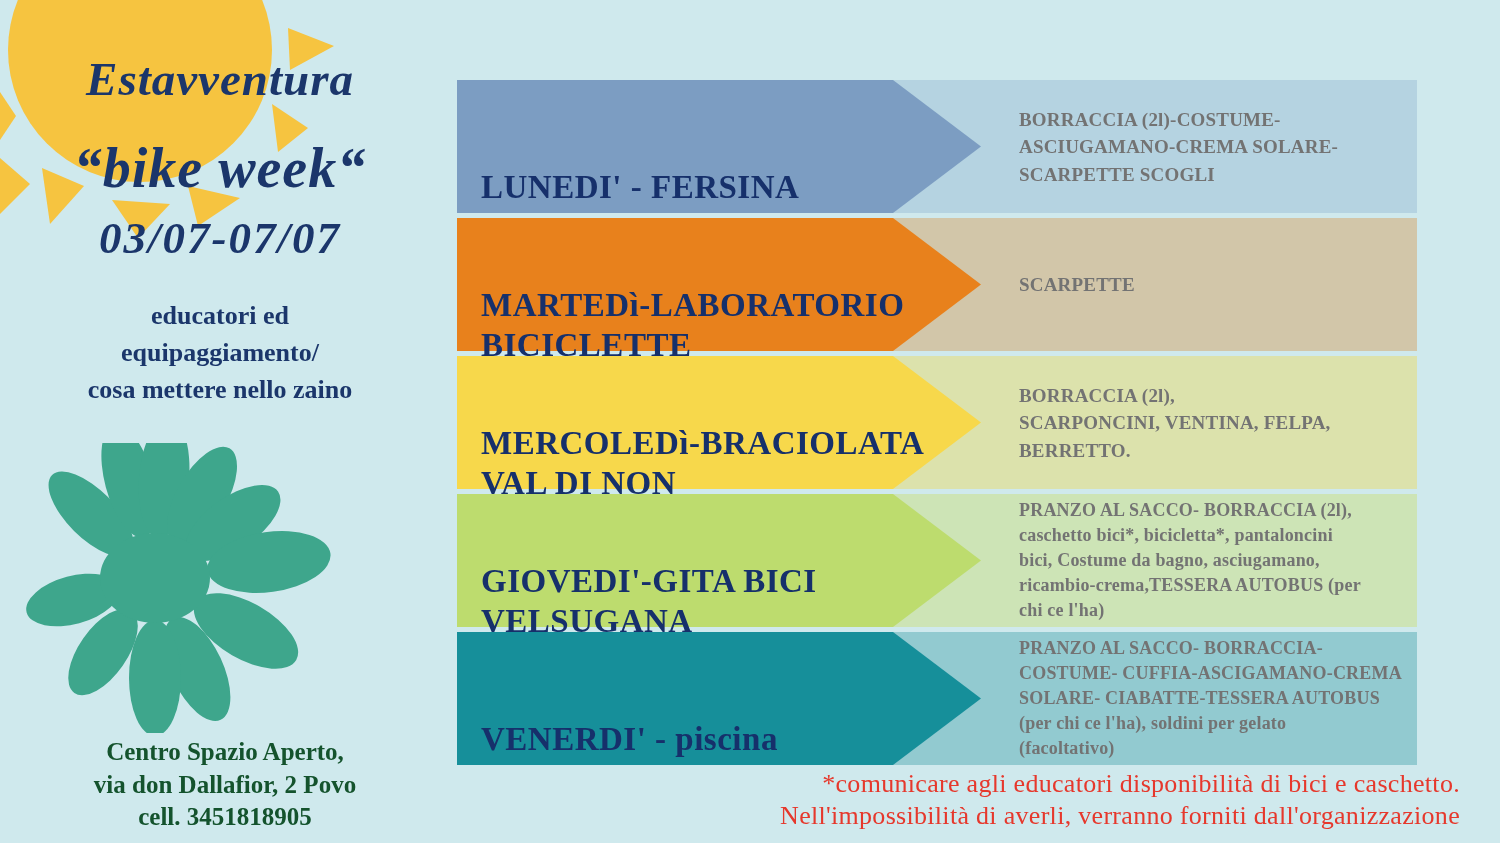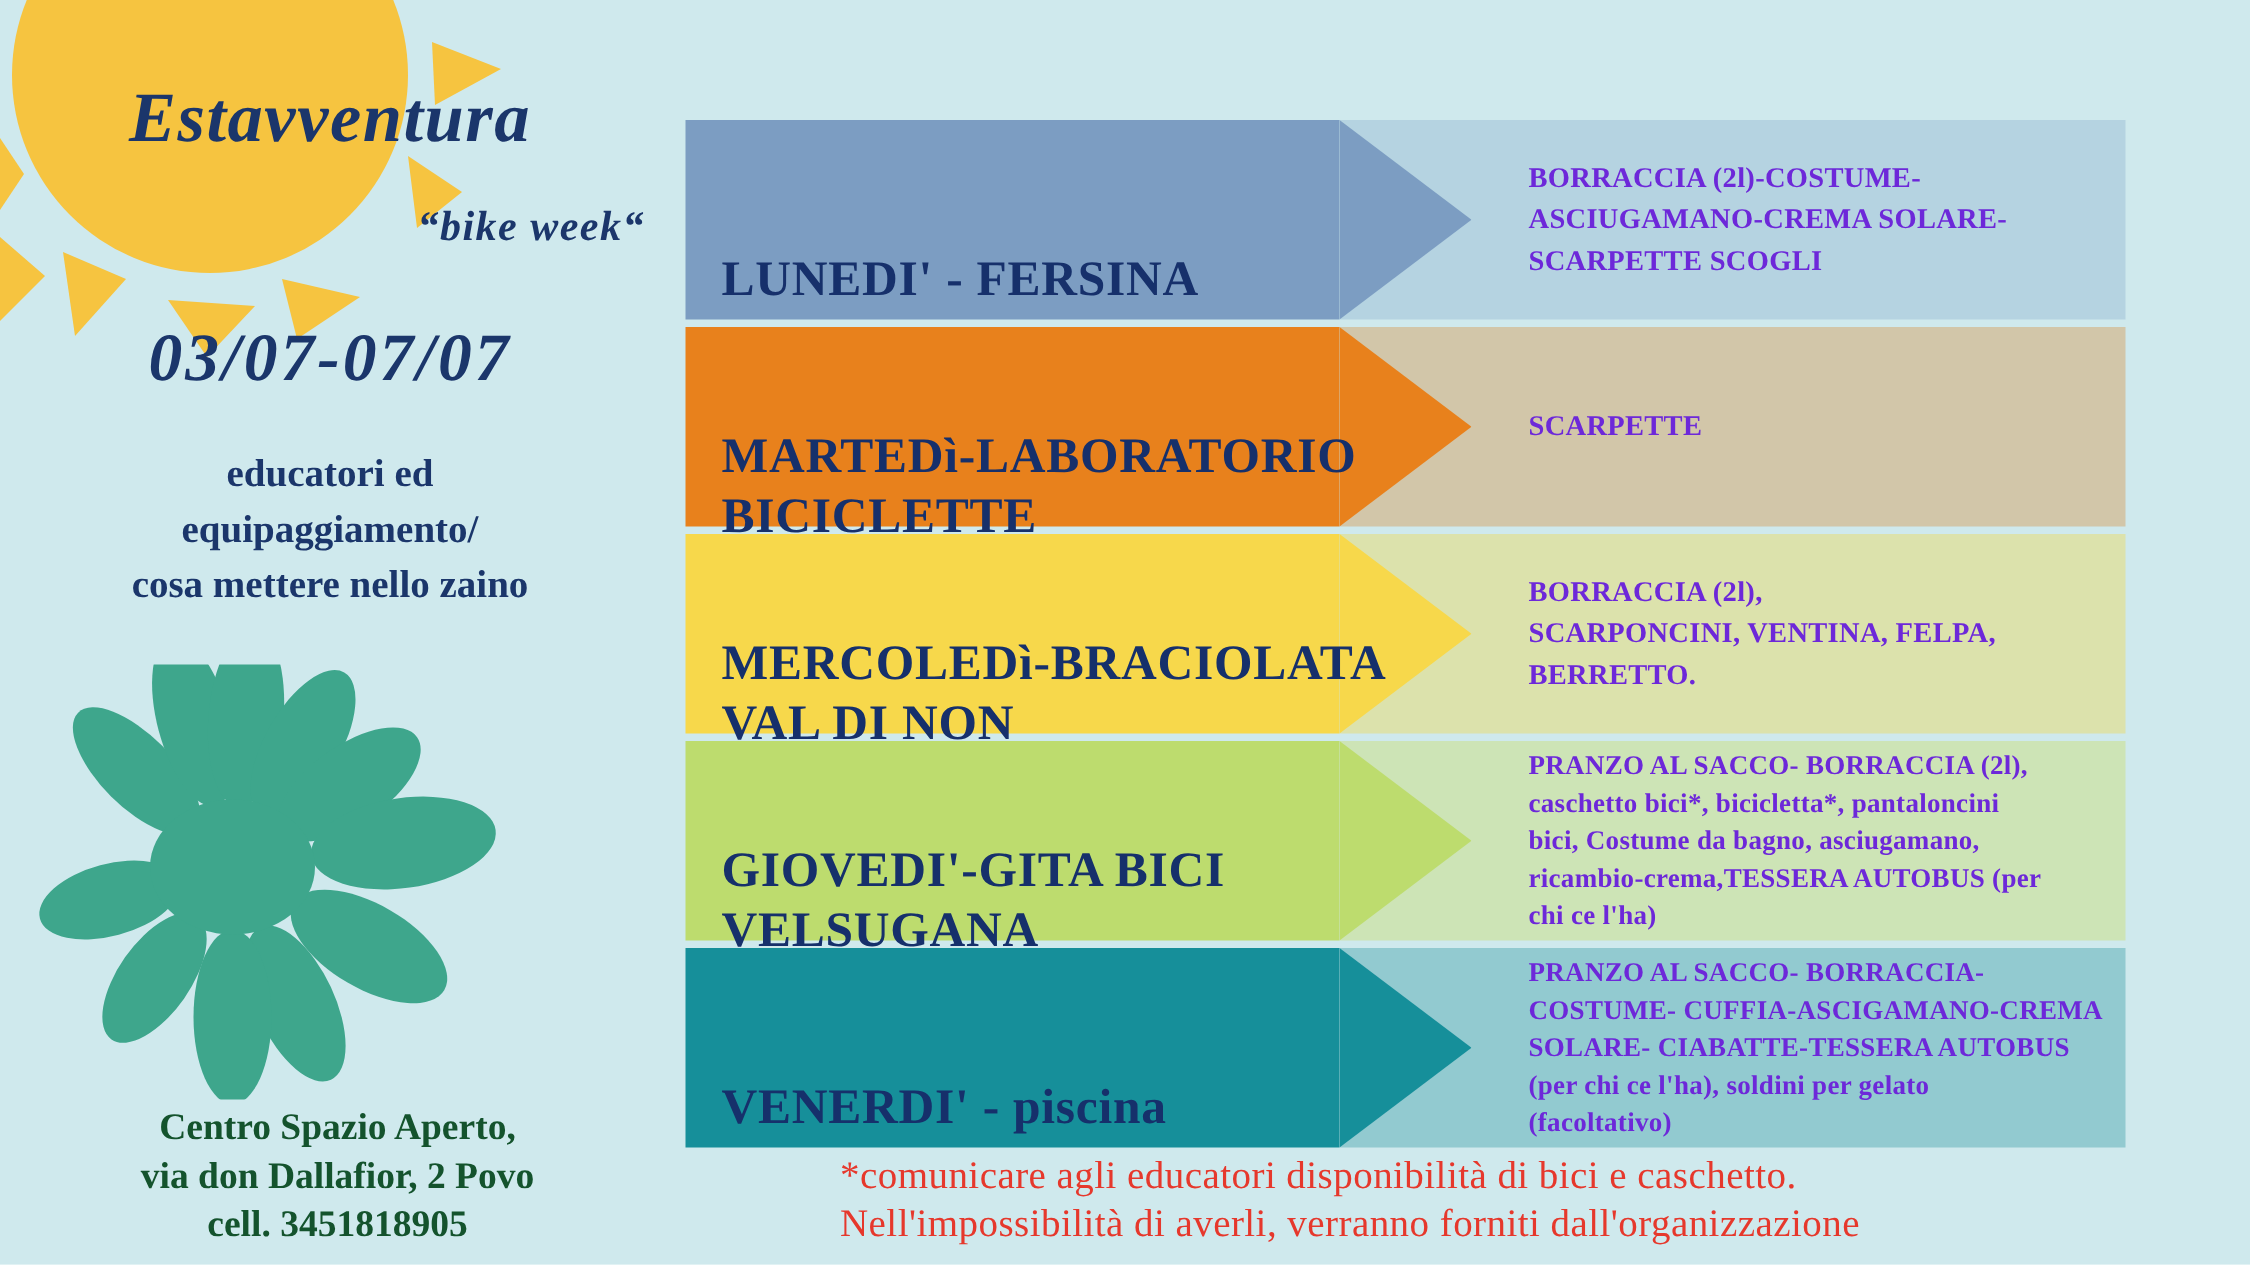--- a/index.html
+++ b/index.html
@@ -10,42 +10,42 @@
     color:#1b366b;
   }
   svg{display:block;}
   .decor{position:absolute;pointer-events:none;}
   .sun{left:0;top:0;}
   .blob{left:0;top:443px;}
 
   
   .left-col{position:absolute;left:10px;width:420px;text-align:center;}
   .title{top:52px;font-size:47px;font-weight:800;font-style:italic;letter-spacing:1px;}
-  .subtitle{top:136px;font-size:28px;font-weight:800;font-style:italic;letter-spacing:1px;text-align:right;}
+  .subtitle{top:136px;font-size:56px;font-weight:800;font-style:italic;letter-spacing:1px;}
   .dates{top:212px;font-size:45px;font-weight:800;font-style:italic;letter-spacing:2px;text-align:center;}
   .tagline{top:298px;font-size:26px;font-weight:700;line-height:1.42;white-space:pre-line;}
   .contact{top:736px;left:30px;width:390px;font-size:25px;font-weight:700;line-height:1.3;
            color:#14532d;white-space:pre-line;}
 
   
   .schedule{position:absolute;left:457px;top:80px;width:960px;}
   .row{position:relative;height:133px;margin-bottom:5px;}
   .strip{position:absolute;left:436px;top:0;width:524px;height:100%;}
   .arrow-bar{position:absolute;left:0;top:0;width:436px;height:100%;}
   .arrow-head{position:absolute;left:436px;top:0;width:88px;height:100%;
               clip-path:polygon(0 0,100% 50%,0 100%);}
   .label{position:absolute;left:24px;top:50%;transform:translateY(-50%);
          font-size:33px;font-weight:800;line-height:1.22;letter-spacing:.5px;
          white-space:pre-line;color:#16306b;margin-top:40px;}
   .items{position:absolute;left:562px;top:50%;transform:translateY(-50%);
          width:400px;font-size:19px;font-weight:600;line-height:1.45;
-         letter-spacing:.2px;white-space:pre-line;color:#6d28d9;}
+         letter-spacing:.2px;white-space:pre-line;color:#737373;}
   .row:nth-child(4) .items,.row:nth-child(5) .items{font-size:18px;line-height:1.4;}
 
-  .footnote{position:absolute;left:560px;top:768px;width:900px;text-align:left;
+  .footnote{position:absolute;left:560px;top:768px;width:900px;text-align:right;
             font-size:26px;line-height:1.22;color:#e6382c;font-weight:400;
             letter-spacing:.3px;white-space:pre-line;}
 </style>
 </head>
 <body>
 
 <div class="canvas">
 
   <svg class="decor sun" width="340" height="240" viewBox="0 0 340 240" aria-hidden="true">
     <g fill="#f6c440">

